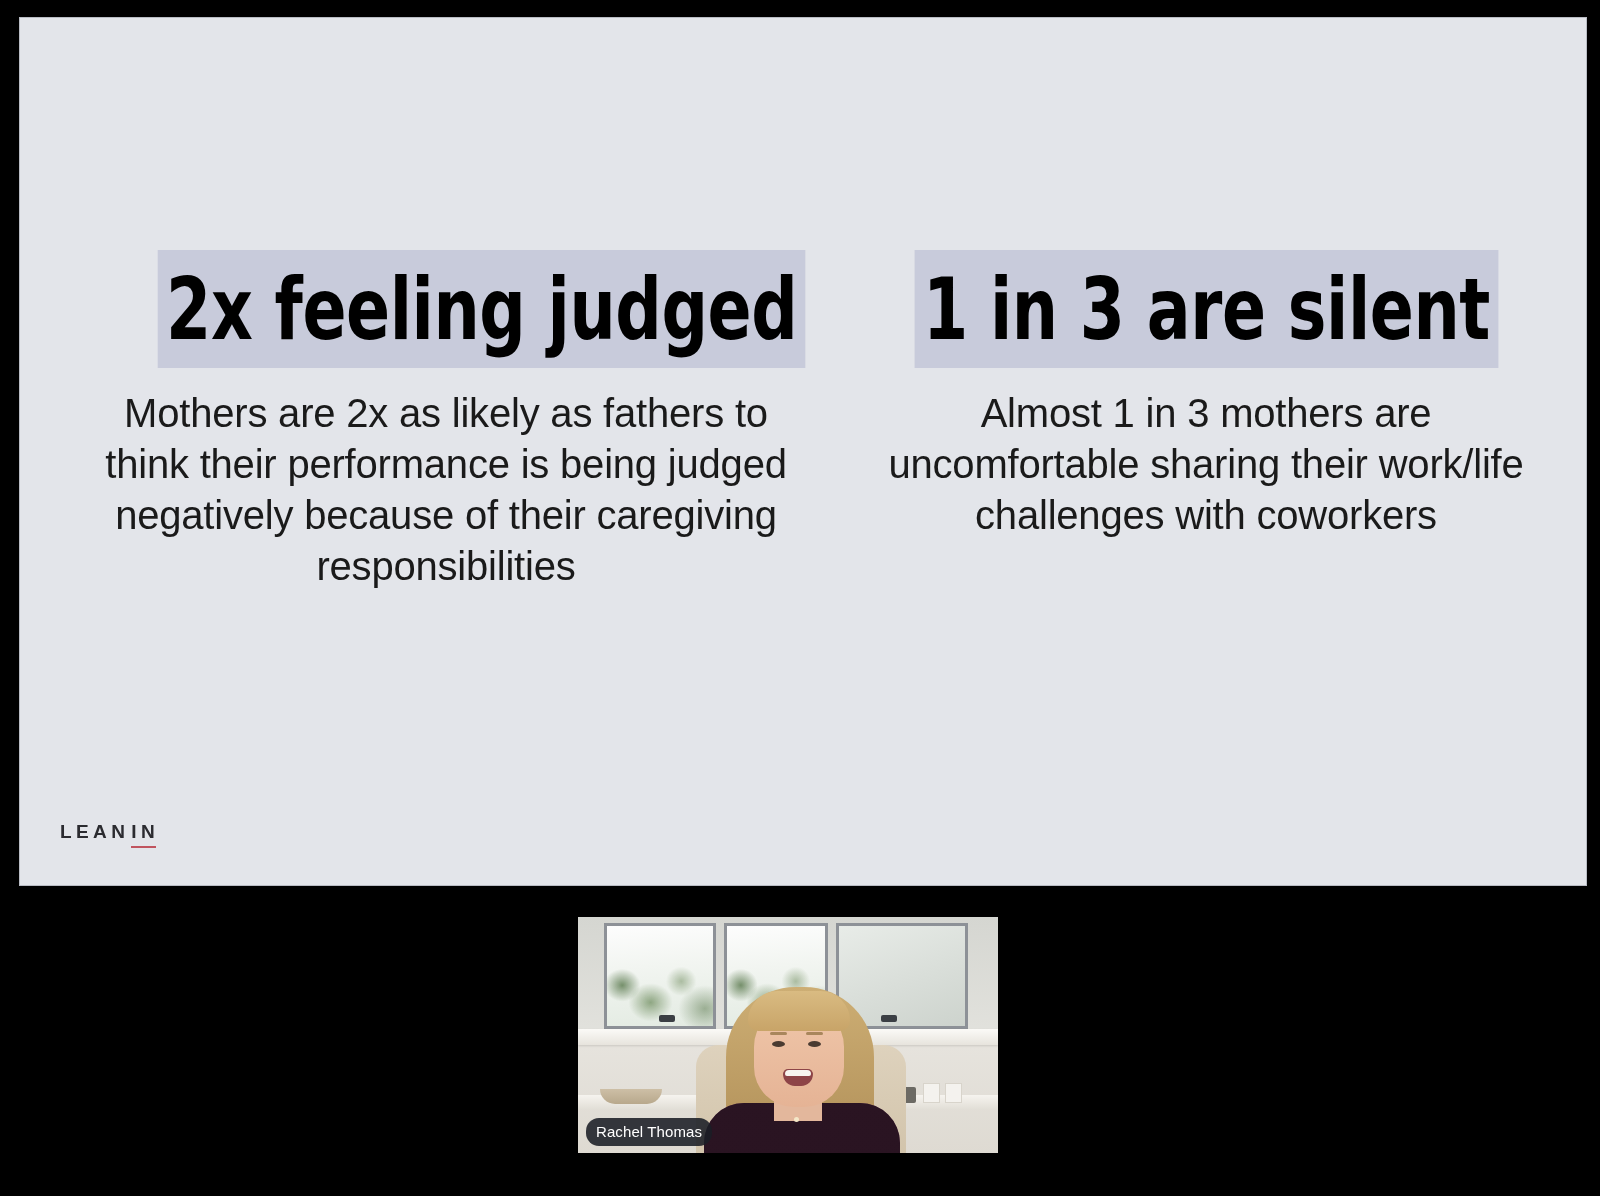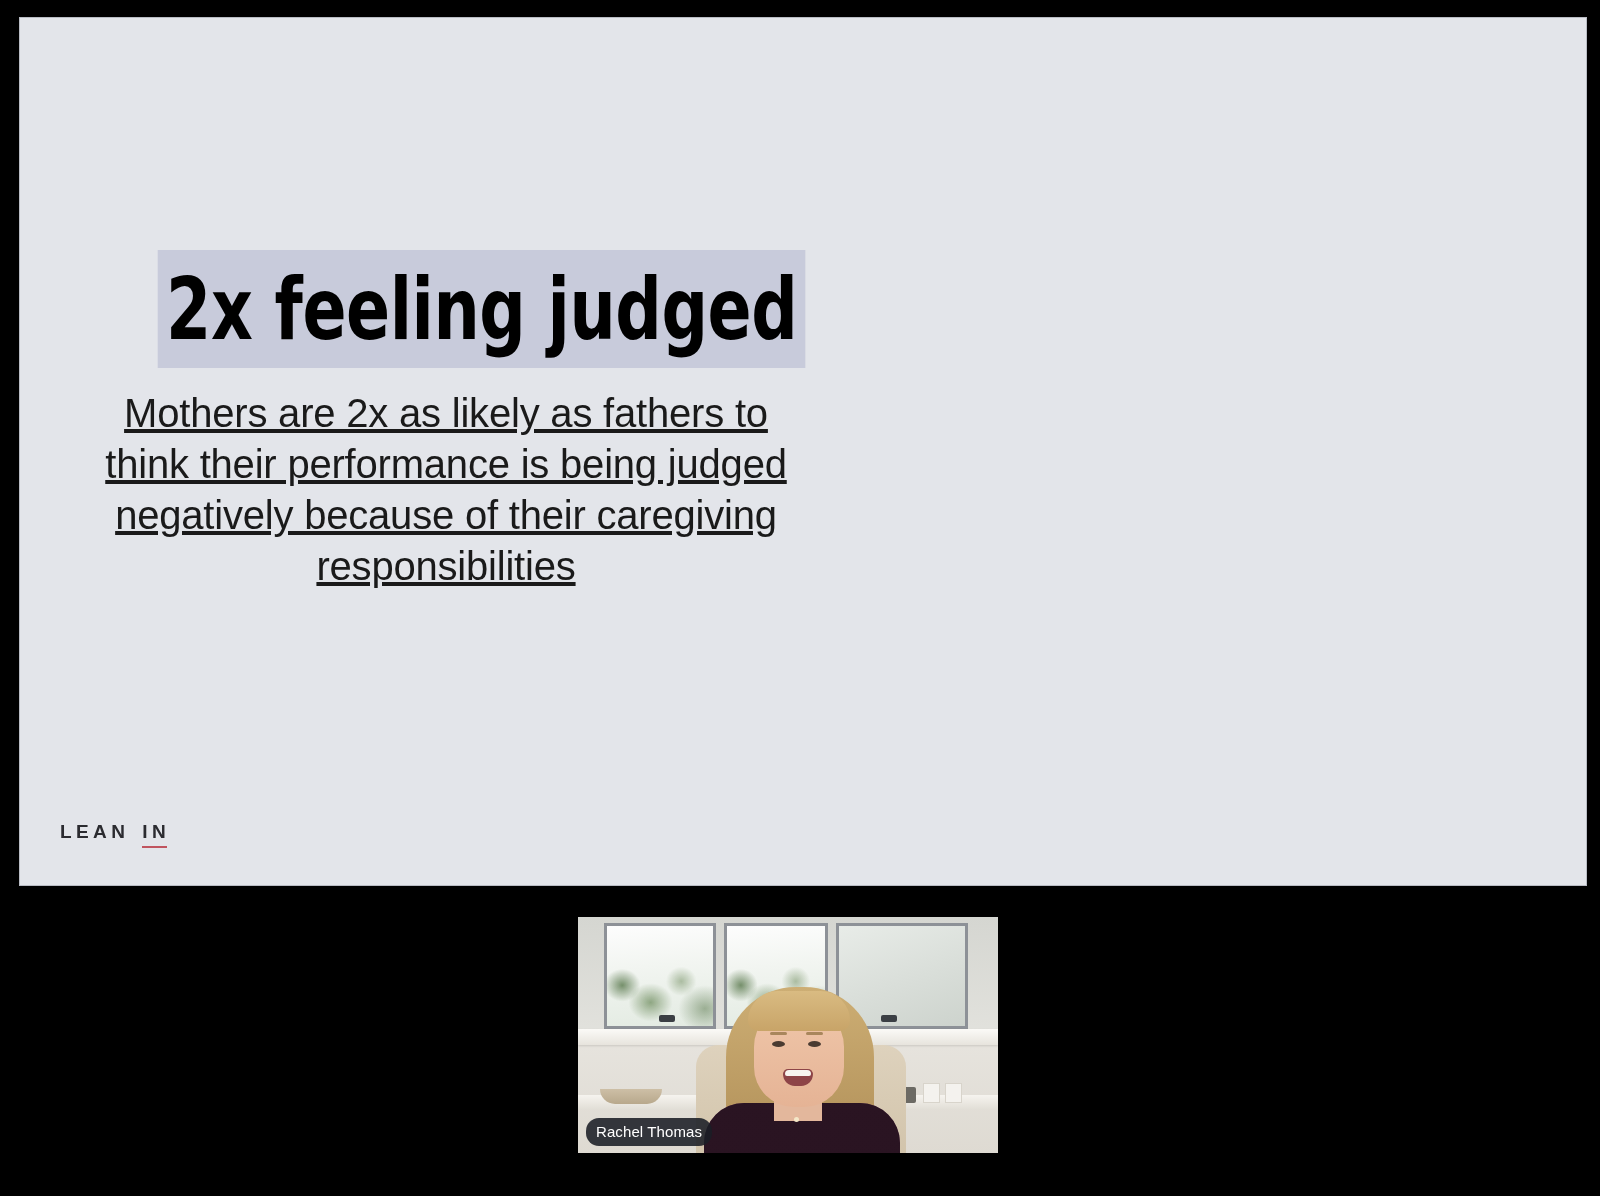--- a/index.html
+++ b/index.html
@@ -66,31 +66,31 @@
   .stat-body {
     margin: 20px 0 0 0;
     text-align: center;
     color: #1a1a1a;
     font-family: "Liberation Sans", sans-serif;
     font-weight: 400;
     font-size: 40px;
     line-height: 51px;
     letter-spacing: -0.2px;
   }
-  .slide-column.left  .stat-body { padding: 0 0px; text-decoration: underline; }
+  .slide-column.left  .stat-body { padding: 0 0px; }
   .slide-column.right .stat-body { padding: 0 24px; }
 
   
   #brand-logo {
     position: absolute;
     left: 40px;
     bottom: 42px;
     display: flex;
     align-items: flex-end;
-    gap: 13px;
+    gap: 2px;
   }
   .brand-word {
     font-family: "Liberation Sans", sans-serif;
     font-weight: 700;
     font-size: 19px;
     letter-spacing: 4.4px;
     color: #2b2b30;
     line-height: 22px;
   }
   .brand-word.accent {
@@ -357,20 +357,26 @@
 
   <div id="slide-columns">
 
     <div class="slide-column left">
       <div class="stat-headline-wrap">
         <span class="stat-headline">2x feeling judged</span>
       </div>
       <p class="stat-body">Mothers are 2x as likely as fathers to think their performance is being judged negatively because of their caregiving responsibilities</p>
     </div>
 
+    <div class="slide-column right">
+      <div class="stat-headline-wrap">
+        <span class="stat-headline">1 in 3 are silent</span>
+      </div>
+      <p class="stat-body">Almost 1 in 3 mothers are uncomfortable sharing their work/life challenges with coworkers</p>
+    </div>
 
   </div>
 
   <div id="brand-logo">
     <span class="brand-word">LEAN</span>
     <span class="brand-word accent">IN</span>
   </div>
 
 </div>
 

